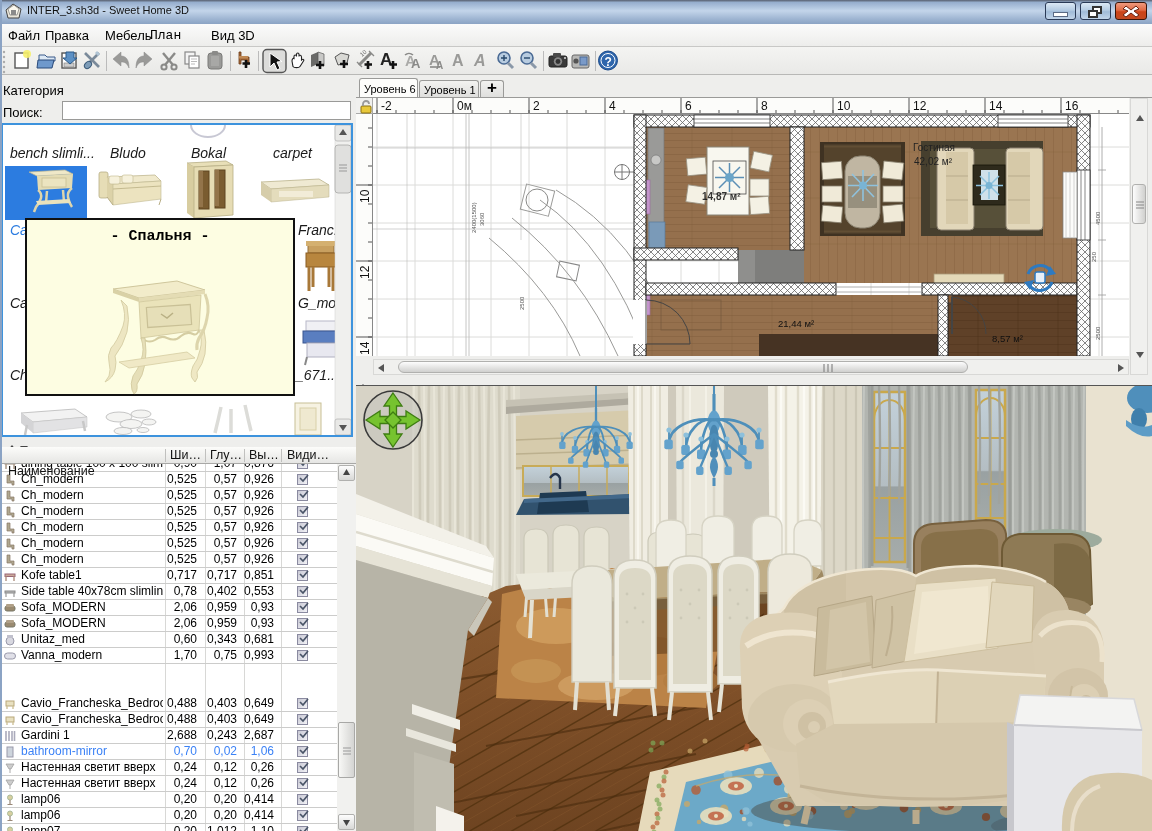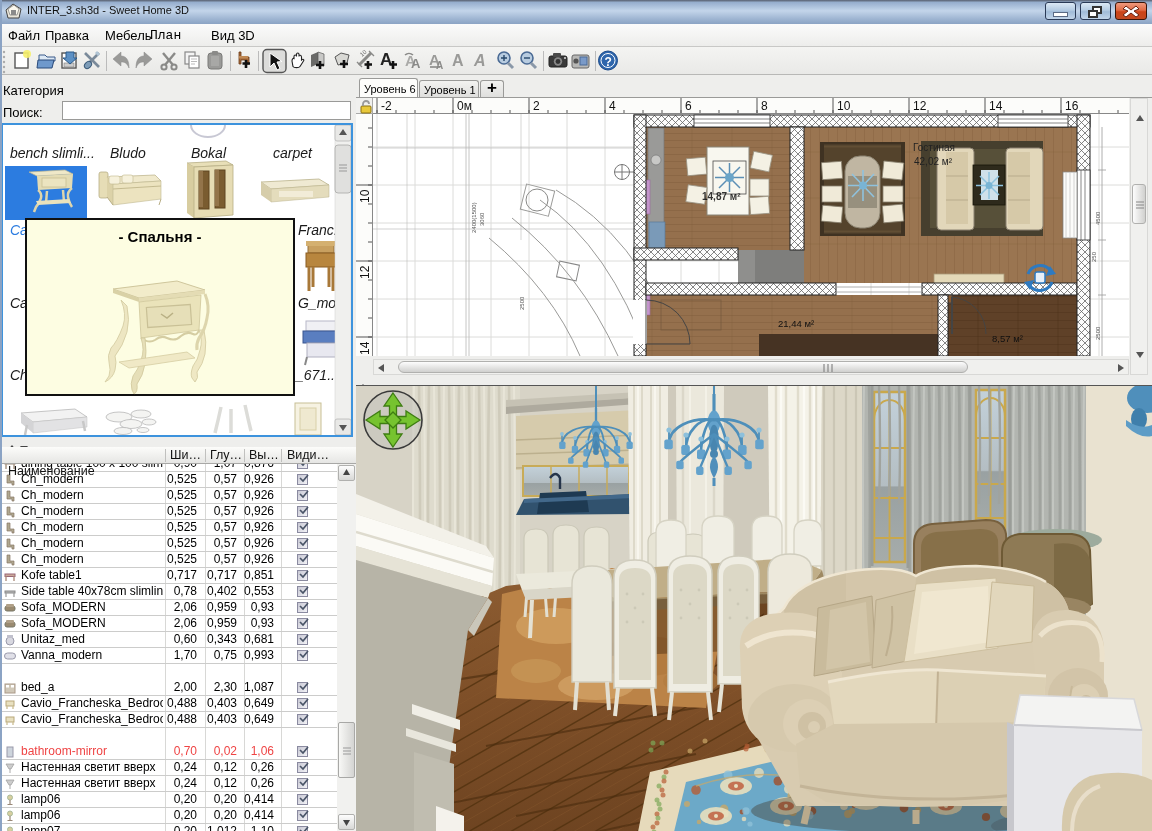--- a/index.html
+++ b/index.html
@@ -522,35 +522,20 @@
 <span class="abs" style="right:140px;top:0px;">1,70</span>
 <span class="abs" style="right:100px;top:0px;">0,75</span>
 <span class="abs" style="right:63px;top:0px;">0,993</span>
 <div class="abs" style="left:297px;top:2px;width:11px;height:11px;background:linear-gradient(135deg,#c8c8d4,#f2f2f6);border:1px solid #8a8aa0;"></div>
 <svg class="abs" style="left:298px;top:1px;" width="11" height="12">
           <path d="M2 5 l3 3 l5 -6" stroke="#4a5568" stroke-width="1.7" fill="none"></path>
         </svg>
 </div>
 
 
-<div class="abs" style="left:0;top:216px;width:337px;height:16px;border-bottom:1px solid #cccccb;font-size:12px;color:#000;">
-<svg class="abs" style="left:4px;top:2px;" width="12" height="12" viewBox="0 0 12 12">
-          <rect x="1" y="2" width="10" height="9" fill="#d0c8b8" stroke="#aa9988"></rect>
-          <rect x="2" y="3" width="3" height="2.5" fill="#ffffff"></rect>
-          <rect x="7" y="3" width="3" height="2.5" fill="#ffffff"></rect>
-        </svg>
-<span class="abs" style="left:21px;top:0px;white-space:nowrap;width:142px;overflow:hidden;">bed_a</span>
-<span class="abs" style="right:140px;top:0px;">2,00</span>
-<span class="abs" style="right:100px;top:0px;">2,30</span>
-<span class="abs" style="right:63px;top:0px;">1,087</span>
-<div class="abs" style="left:297px;top:2px;width:11px;height:11px;background:linear-gradient(135deg,#c8c8d4,#f2f2f6);border:1px solid #8a8aa0;"></div>
-<svg class="abs" style="left:298px;top:1px;" width="11" height="12">
-          <path d="M2 5 l3 3 l5 -6" stroke="#4a5568" stroke-width="1.7" fill="none"></path>
-        </svg>
-</div>
 
 <div class="abs" style="left:0;top:232px;width:337px;height:16px;border-bottom:1px solid #cccccb;font-size:12px;color:#000;">
 <svg class="abs" style="left:4px;top:2px;" width="12" height="12" viewBox="0 0 12 12">
           <rect x="2" y="3" width="8" height="5" fill="#e8e0c0" stroke="#b9a87a"></rect>
           <path d="M3 8 v3 M9 8 v3" stroke="#cbbd92" stroke-width="1.3"></path>
         </svg>
 <span class="abs" style="left:21px;top:0px;white-space:nowrap;width:142px;overflow:hidden;">Cavio_Francheska_Bedroo…</span>
 <span class="abs" style="right:140px;top:0px;">0,488</span>
 <span class="abs" style="right:100px;top:0px;">0,403</span>
 <span class="abs" style="right:63px;top:0px;">0,649</span>
@@ -568,22 +553,35 @@
 <span class="abs" style="left:21px;top:0px;white-space:nowrap;width:142px;overflow:hidden;">Cavio_Francheska_Bedroo…</span>
 <span class="abs" style="right:140px;top:0px;">0,488</span>
 <span class="abs" style="right:100px;top:0px;">0,403</span>
 <span class="abs" style="right:63px;top:0px;">0,649</span>
 <div class="abs" style="left:297px;top:2px;width:11px;height:11px;background:linear-gradient(135deg,#c8c8d4,#f2f2f6);border:1px solid #8a8aa0;"></div>
 <svg class="abs" style="left:298px;top:1px;" width="11" height="12">
           <path d="M2 5 l3 3 l5 -6" stroke="#4a5568" stroke-width="1.7" fill="none"></path>
         </svg>
 </div>
 
-
-<div class="abs" style="left:0;top:280px;width:337px;height:16px;border-bottom:1px solid #cccccb;font-size:12px;color:#ef4444;">
+<div class="abs" style="left:0;top:264px;width:337px;height:16px;border-bottom:1px solid #cccccb;font-size:12px;color:#000;">
+<svg class="abs" style="left:4px;top:2px;" width="12" height="12" viewBox="0 0 12 12">
+          <path d="M2 1 v10 M5 1 v10 M8 1 v10 M10.5 1 v10" stroke="#aaaabb" stroke-width="1.6"></path>
+        </svg>
+<span class="abs" style="left:21px;top:0px;white-space:nowrap;width:142px;overflow:hidden;">Gardini 1</span>
+<span class="abs" style="right:140px;top:0px;">2,688</span>
+<span class="abs" style="right:100px;top:0px;">0,243</span>
+<span class="abs" style="right:63px;top:0px;">2,687</span>
+<div class="abs" style="left:297px;top:2px;width:11px;height:11px;background:linear-gradient(135deg,#c8c8d4,#f2f2f6);border:1px solid #8a8aa0;"></div>
+<svg class="abs" style="left:298px;top:1px;" width="11" height="12">
+          <path d="M2 5 l3 3 l5 -6" stroke="#4a5568" stroke-width="1.7" fill="none"></path>
+        </svg>
+</div>
+
+<div class="abs" style="left:0;top:280px;width:337px;height:16px;border-bottom:1px solid #cccccb;font-size:12px;color:#3b82f6;">
 <svg class="abs" style="left:4px;top:2px;" width="12" height="12" viewBox="0 0 12 12">
           <rect x="3" y="1" width="6" height="10" fill="#cdd4dc" stroke="#9999aa"></rect>
         </svg>
 <span class="abs" style="left:21px;top:0px;white-space:nowrap;width:142px;overflow:hidden;">bathroom-mirror</span>
 <span class="abs" style="right:140px;top:0px;">0,70</span>
 <span class="abs" style="right:100px;top:0px;">0,02</span>
 <span class="abs" style="right:63px;top:0px;">1,06</span>
 <div class="abs" style="left:297px;top:2px;width:11px;height:11px;background:linear-gradient(135deg,#c8c8d4,#f2f2f6);border:1px solid #8a8aa0;"></div>
 <svg class="abs" style="left:298px;top:1px;" width="11" height="12">
           <path d="M2 5 l3 3 l5 -6" stroke="#4a5568" stroke-width="1.7" fill="none"></path>
@@ -685,21 +683,21 @@
 <div class="abs" style="left:1px;top:258px;width:17px;height:56px;background:linear-gradient(to right,#f8f8f6,#d4d4d2);border:1px solid #a8a8a6;border-radius:2px;"><svg width="15" height="56">
           <path d="M4 25 h8 M4 28 h8 M4 31 h8" stroke="#999" stroke-width="1"></path>
         </svg></div>
 <div class="abs" style="left:1px;top:350px;width:17px;height:16px;background:linear-gradient(to bottom,#fdfdfd,#d8d8d6);border:1px solid #b0b0ae;border-radius:2px;"><svg width="15" height="14">
           <polygon points="4,5 11,5 7.5,11" fill="#444"></polygon>
         </svg></div>
 </div>
 </div>
 
 <div class="abs" id="tooltip" style="left:25px;top:218px;width:270px;height:178px;background:#fdfde2;border:2px solid #111;z-index:50;">
-  <div style="text-align:center;font-size:15px;font-weight:bold;margin-top:8px;">- Спальня -</div>
+  <div style="text-align:center;font-size:15px;font-weight:bold;margin-top:8px;font-family:Liberation Mono, monospace;">- Спальня -</div>
 
   <svg width="120" height="118" viewBox="0 0 120 118" style="position:absolute;left:72px;top:58px;">
     <polygon points="14,11 78,3 106,12 40,20" fill="#f2ecca" stroke="#cfc69c" stroke-width="1"></polygon>
     <polygon points="14,11 40,20 40,24 14,15" fill="#d9d1a6"></polygon>
     <polygon points="40,20 106,12 106,16 40,24" fill="#e4dcb4"></polygon>
     <polygon points="40,24 102,17 100,52 42,60" fill="#eae3ba" stroke="#cfc69a" stroke-width="0.8"></polygon>
     <rect x="48" y="28" width="44" height="20" fill="#e6dfb8" stroke="#c9c096" stroke-width="1.2" transform="rotate(-4 70 38)"></rect>
     <path d="M62 36 l6 4 6 -5" stroke="#b9b084" stroke-width="1.5" fill="none"></path>
     <path d="M42 60 q8 6 14 2 q6 -5 12 -2 q8 4 14 -2 q6 -5 12 -2 q4 2 6 -4" stroke="#d5cda2" stroke-width="2" fill="none"></path>
     <path d="M22 22 q6 14 2 26 q-6 16 -12 22 q-4 8 -2 14 q2 8 0 14 l-4 6 q8 -4 10 -12 q2 -8 0 -14 q8 -10 12 -24 q3 -12 0 -26 z" fill="#ede6c2" stroke="#d2c99e" stroke-width="0.8"></path>

